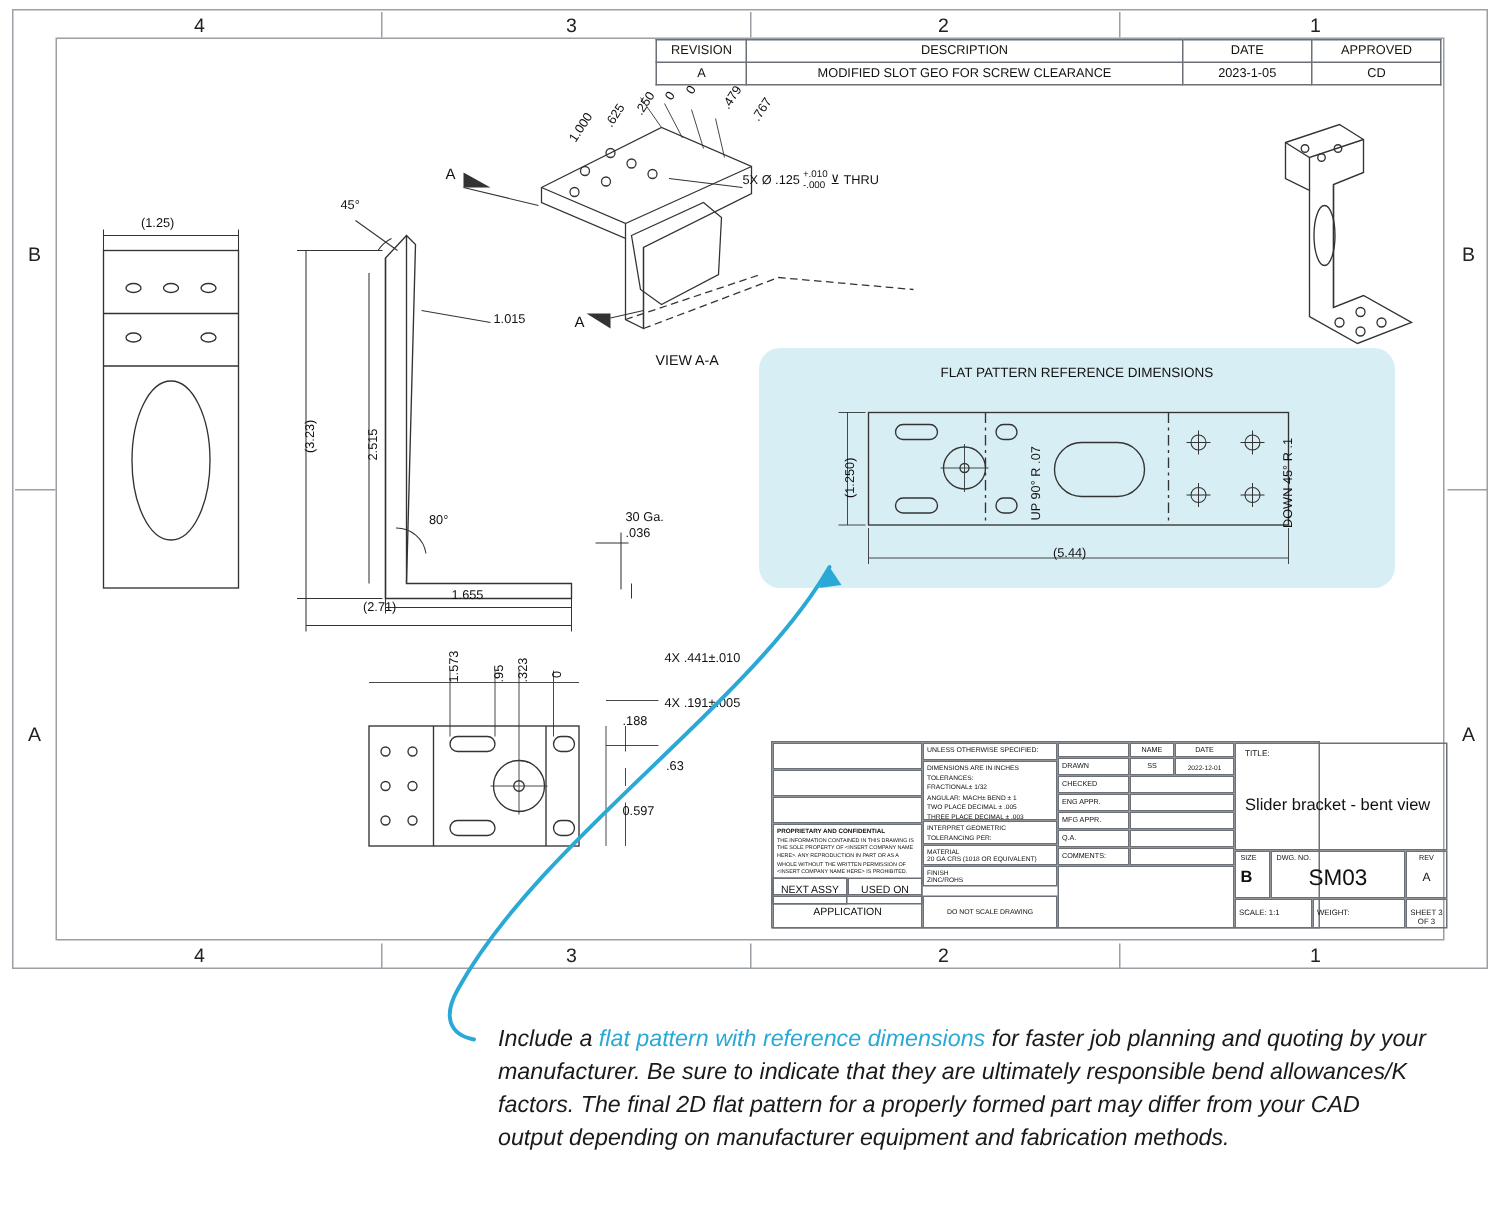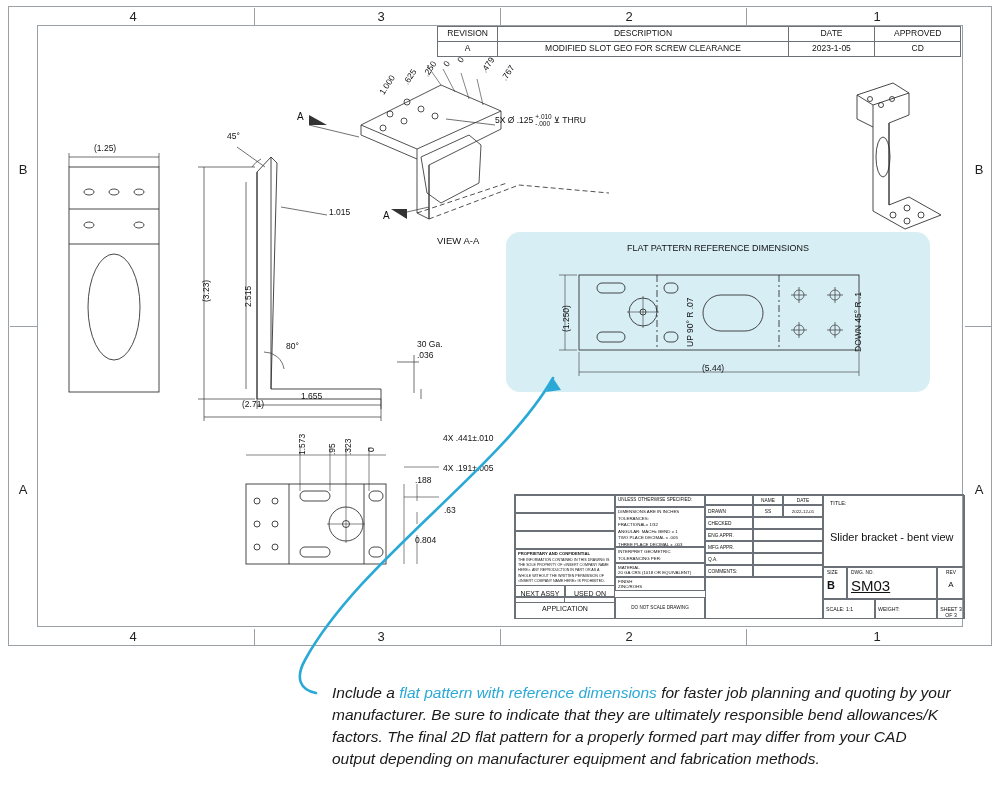--- a/index.html
+++ b/index.html
@@ -129,21 +129,21 @@
     text-align: center;
     font-size: 9px;
     color: #111;
   }
 
   
   #title-block {
     position: absolute;
     left: 505px;
     top: 487px;
-    width: 450px;
+    width: 366px;
     height: 125px;
     border: 1px solid #6b7177;
     box-sizing: border-box;
     font-size: 7px;
     color: #111;
   }
   #title-block .cell {
     position: absolute;
     box-sizing: border-box;
     border: 1px solid #6b7177;
@@ -419,21 +419,21 @@
   <div class="dim" style="left:233px; top:392px;">(2.71)</div>
   <div class="dim" style="left:408px; top:332px;">30 Ga.</div>
   <div class="dim" style="left:408px; top:343px;">.036</div>
 
   <div class="dim rot90" style="left:288px; top:448px;">1.573</div>
   <div class="dim rot90" style="left:318px; top:448px;">.95</div>
   <div class="dim rot90" style="left:334px; top:448px;">.323</div>
   <div class="dim rot90" style="left:357px; top:445px;">0</div>
   <div class="dim" style="left:406px; top:468px;">.188</div>
   <div class="dim" style="left:435px; top:498px;">.63</div>
-  <div class="dim" style="left:406px; top:528px;">0.804</div>
+  <div class="dim" style="left:406px; top:528px;">0.597</div>
   <div class="dim" style="left:434px; top:426px;">4X .441±.010</div>
   <div class="dim" style="left:434px; top:456px;">4X .191±.005</div>
 
   <div class="dim rot90" style="left:552px; top:325px;">(1.250)</div>
   <div class="dim" style="left:693px; top:356px;">(5.44)</div>
   <div class="dim rot90" style="left:676px; top:340px;">UP 90° R .07</div>
   <div class="dim rot90" style="left:844px; top:345px;">DOWN 45° R .1</div>
 
   <div id="title-block">
 
@@ -502,21 +502,21 @@
       <div style="font-size:5.5px;">TITLE:</div>
       <div style="font-size:11px; margin-top:24px;">Slider bracket - bent view</div>
     </div>
 
     <div class="cell" style="left:308px; top:72px; width:24px; height:32px; padding:2px 3px;">
       <div style="font-size:4.8px;">SIZE</div>
       <div style="font-size:11px; font-weight:bold; margin-top:3px;">B</div>
     </div>
     <div class="cell" style="left:332px; top:72px; width:90px; height:32px; padding:2px 3px;">
       <div style="font-size:4.8px;">DWG.  NO.</div>
-      <div style="font-size:15px; text-align:left; margin-top:1px;text-decoration:underline;">SM03</div>
+      <div style="font-size:15px; text-align:center; margin-top:1px;">SM03</div>
     </div>
     <div class="cell tb-center" style="left:422px; top:72px; width:28px; height:32px; padding:2px 3px;">
       <div style="font-size:4.8px;">REV</div>
       <div style="font-size:8px; margin-top:4px;">A</div>
     </div>
 
     <div class="cell" style="left:308px; top:104px; width:52px; height:20px; font-size:5.2px; padding-top:6px;">SCALE: 1:1</div>
     <div class="cell" style="left:360px; top:104px; width:62px; height:20px; font-size:5.2px; padding-top:6px;">WEIGHT:</div>
     <div class="cell tb-center" style="left:422px; top:104px; width:28px; height:20px; font-size:5.2px; padding-top:6px;">SHEET 3 OF 3</div>
   </div>

